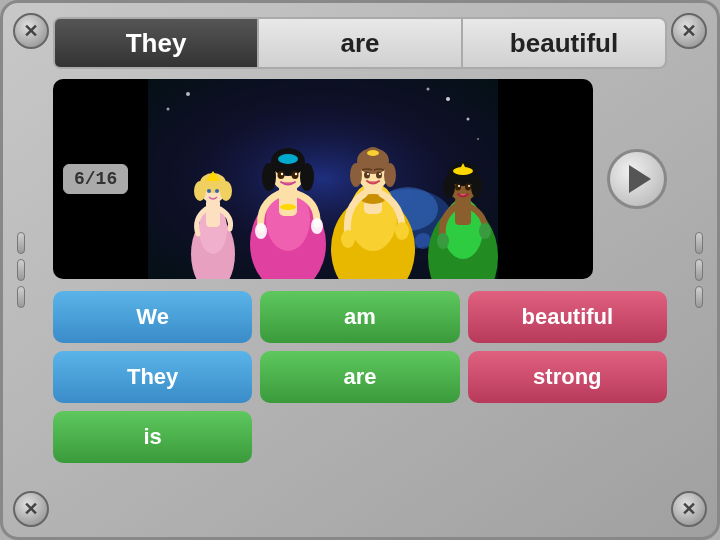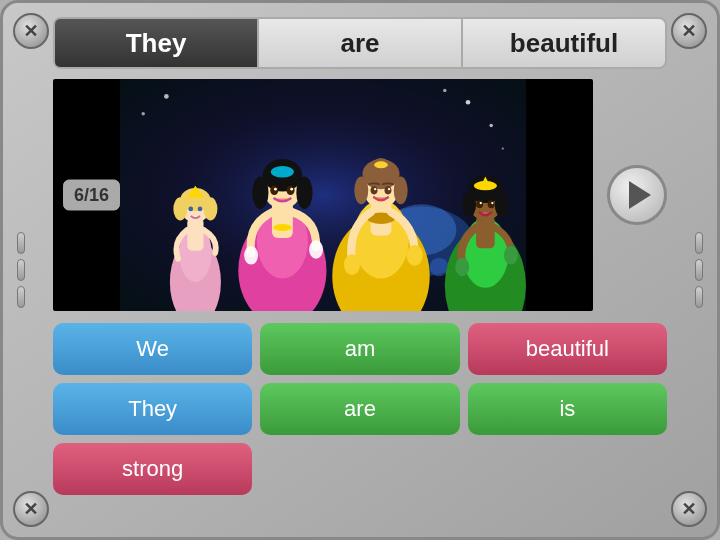--- a/index.html
+++ b/index.html
@@ -98,24 +98,25 @@
       align-items: center;
       gap: 14px;
       margin-bottom: 12px;
       position: relative;
     }
 
     
     .image-container {
       flex: 1;
       background: #000;
-      border-radius: 2px;
+      border-radius: 10px;
       overflow: hidden;
-      height: 232px;
+      height: 200px;
       position: relative;
+      font-family: Liberation Mono, monospace;
     }
 
     
     .counter {
       position: absolute;
       left: 10px;
       top: 50%;
       transform: translateY(-50%);
       background: rgba(200,200,200,0.85);
       border-radius: 6px;
@@ -155,21 +156,21 @@
       display: grid;
       grid-template-columns: repeat(3, 1fr);
       grid-template-rows: repeat(3, 1fr);
       gap: 8px;
     }
     .word-btn {
       height: 52px;
       border-radius: 10px;
       border: none;
       font-size: 22px;
-      font-weight: normal;
+      font-weight: bold;
       cursor: pointer;
       display: flex;
       align-items: center;
       justify-content: center;
     }
     .word-btn.blue {
       background: linear-gradient(to bottom, #5ab4e8, #3a8cc8);
       color: white;
     }
     .word-btn.green {
@@ -380,17 +381,17 @@
 
   <div class="word-grid">
 
     <button class="word-btn blue">We</button>
     <button class="word-btn green">am</button>
     <button class="word-btn pink">beautiful</button>
 
     <button class="word-btn blue">They</button>
     <button class="word-btn green">are</button>
 
+    <button class="word-btn pink">strong</button>
     <button class="word-btn green">is</button>
-    <button class="word-btn pink">strong</button>
   </div>
 
 </div>
 
 </body></html>

